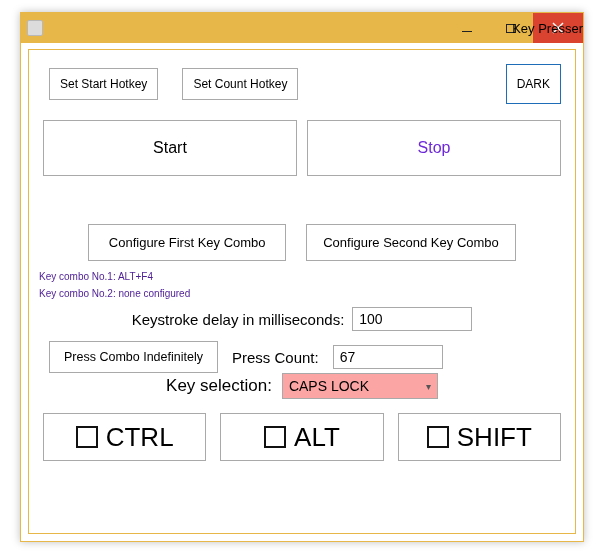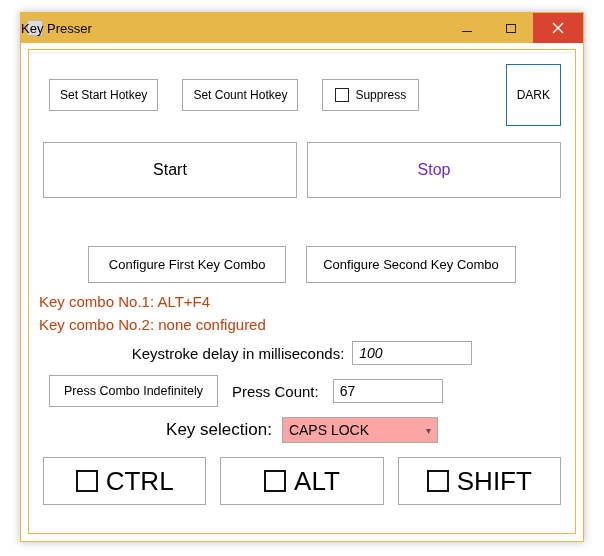--- a/index.html
+++ b/index.html
@@ -34,21 +34,21 @@
   .titlebar .icon {
     width: 16px; height:16px;
     background:#dcdcdc;
     border:1px solid #b8b8b8;
     margin-left:6px;
     border-radius:2px;
   }
   .titlebar .title {
     position:absolute;
     left:0; right:0;
-    text-align:left;
+    text-align:right;
     pointer-events:none;
   }
   .titlebar .btns {
     margin-left:auto;
     display:flex;
     height:100%;
   }
   .titlebar .btn {
     width:44px;
     display:flex;
@@ -84,51 +84,51 @@
     color:#000;
     white-space:nowrap;
     text-align:right;
   }
   .btn-std.small { font-size:12px; padding:8px 10px; min-width:108px;}
   .btn-suppress { min-width:96px; display:flex; align-items:center; justify-content:center; gap:6px;}
   .btn-dark {
     border:1px solid #1e6db8;
     background:#fff;
     font-size:12px;
-    padding:23px 10px;
+    padding:12px 10px;
     min-width:52px;
     color:#000;
     text-align:center;
     margin-left:auto;
   }
   .row2 { gap:10px; margin-bottom:16px;border-radius:8px; }
   .btn-big {
     flex:1;
     border:1px solid #a9a9a9;
     background:#fff;
     font-size:16px;
     height:56px;
     display:flex;
     align-items:center;
     justify-content:center;
   }
   .btn-big.disabled { color:#6d28d9; }
   .row3 { gap:20px; justify-content:center; margin-bottom:10px;margin-top:48px;}
   .btn-cfg { border:1px solid #a9a9a9; background:#fff; font-size:13px; padding:10px 16px; min-width:198px; text-align:center;}
-  .lbl { font-size:15px; color:#c2410c; margin:4px 0 6px -4px; }
+  .lbl { font-size:10px; color:#4c1d95; margin:4px 0 6px -4px; }
   .row5 { justify-content:center; gap:8px; margin-top:8px; margin-bottom:10px;}
   .row5 .txt { font-size:15px; }
   .input {
     border:1px solid #a9a9a9;
     height:24px;
     padding:2px 6px;
     font-size:14px;
     background:#fff;
   }
-  .row6 { gap:14px; justify-content:flex-start; padding-left:6px; margin-bottom:10px;}
+  .row6 { gap:14px; justify-content:flex-start; padding-left:6px; }
   .btn-press { border:1px solid #a9a9a9; background:#fff; font-size:12.5px; padding:8px 14px;}
   .row6 .pc { font-size:15px;}
   .row7 { justify-content:center; gap:10px; margin-bottom:14px;}
   .row7 .ks { font-size:17px;}
   .select {
     border:1px solid #a9a9a9;
     height:26px;
     width:156px;
     padding:2px 6px;
     font-size:14px;
@@ -179,43 +179,39 @@
           </svg>
       </div>
     </div>
   </div>
 
   <div class="client">
 
     <div class="row row1">
       <div class="btn-std small">Set Start Hotkey</div>
       <div class="btn-std small">Set Count Hotkey</div>
-      <div class="btn-std btn-suppress">
-        <span class="chk"></span>
-        <span>Suppress</span>
-      </div>
       <div class="btn-dark">DARK</div>
     </div>
 
     <div class="row row2">
       <div class="btn-big">Start</div>
       <div class="btn-big disabled">Stop</div>
     </div>
 
     <div class="row row3">
       <div class="btn-cfg">Configure First Key Combo</div>
       <div class="btn-cfg">Configure Second Key Combo</div>
     </div>
 
     <div class="lbl">Key combo No.1: ALT+F4</div>
     <div class="lbl">Key combo No.2: none configured</div>
 
     <div class="row row5">
       <span class="txt">Keystroke delay in milliseconds:</span>
-      <input class="input" style="width: 120px; font-style: italic;" value="100">
+      <input class="input" style="width: 120px;" value="100">
     </div>
 
     <div class="row row6">
       <div class="btn-press">Press Combo Indefinitely</div>
       <span class="pc">Press Count:</span>
       <input class="input" style="width: 110px;" value="67">
     </div>
 
     <div class="row row7">
       <span class="ks">Key selection:</span>

